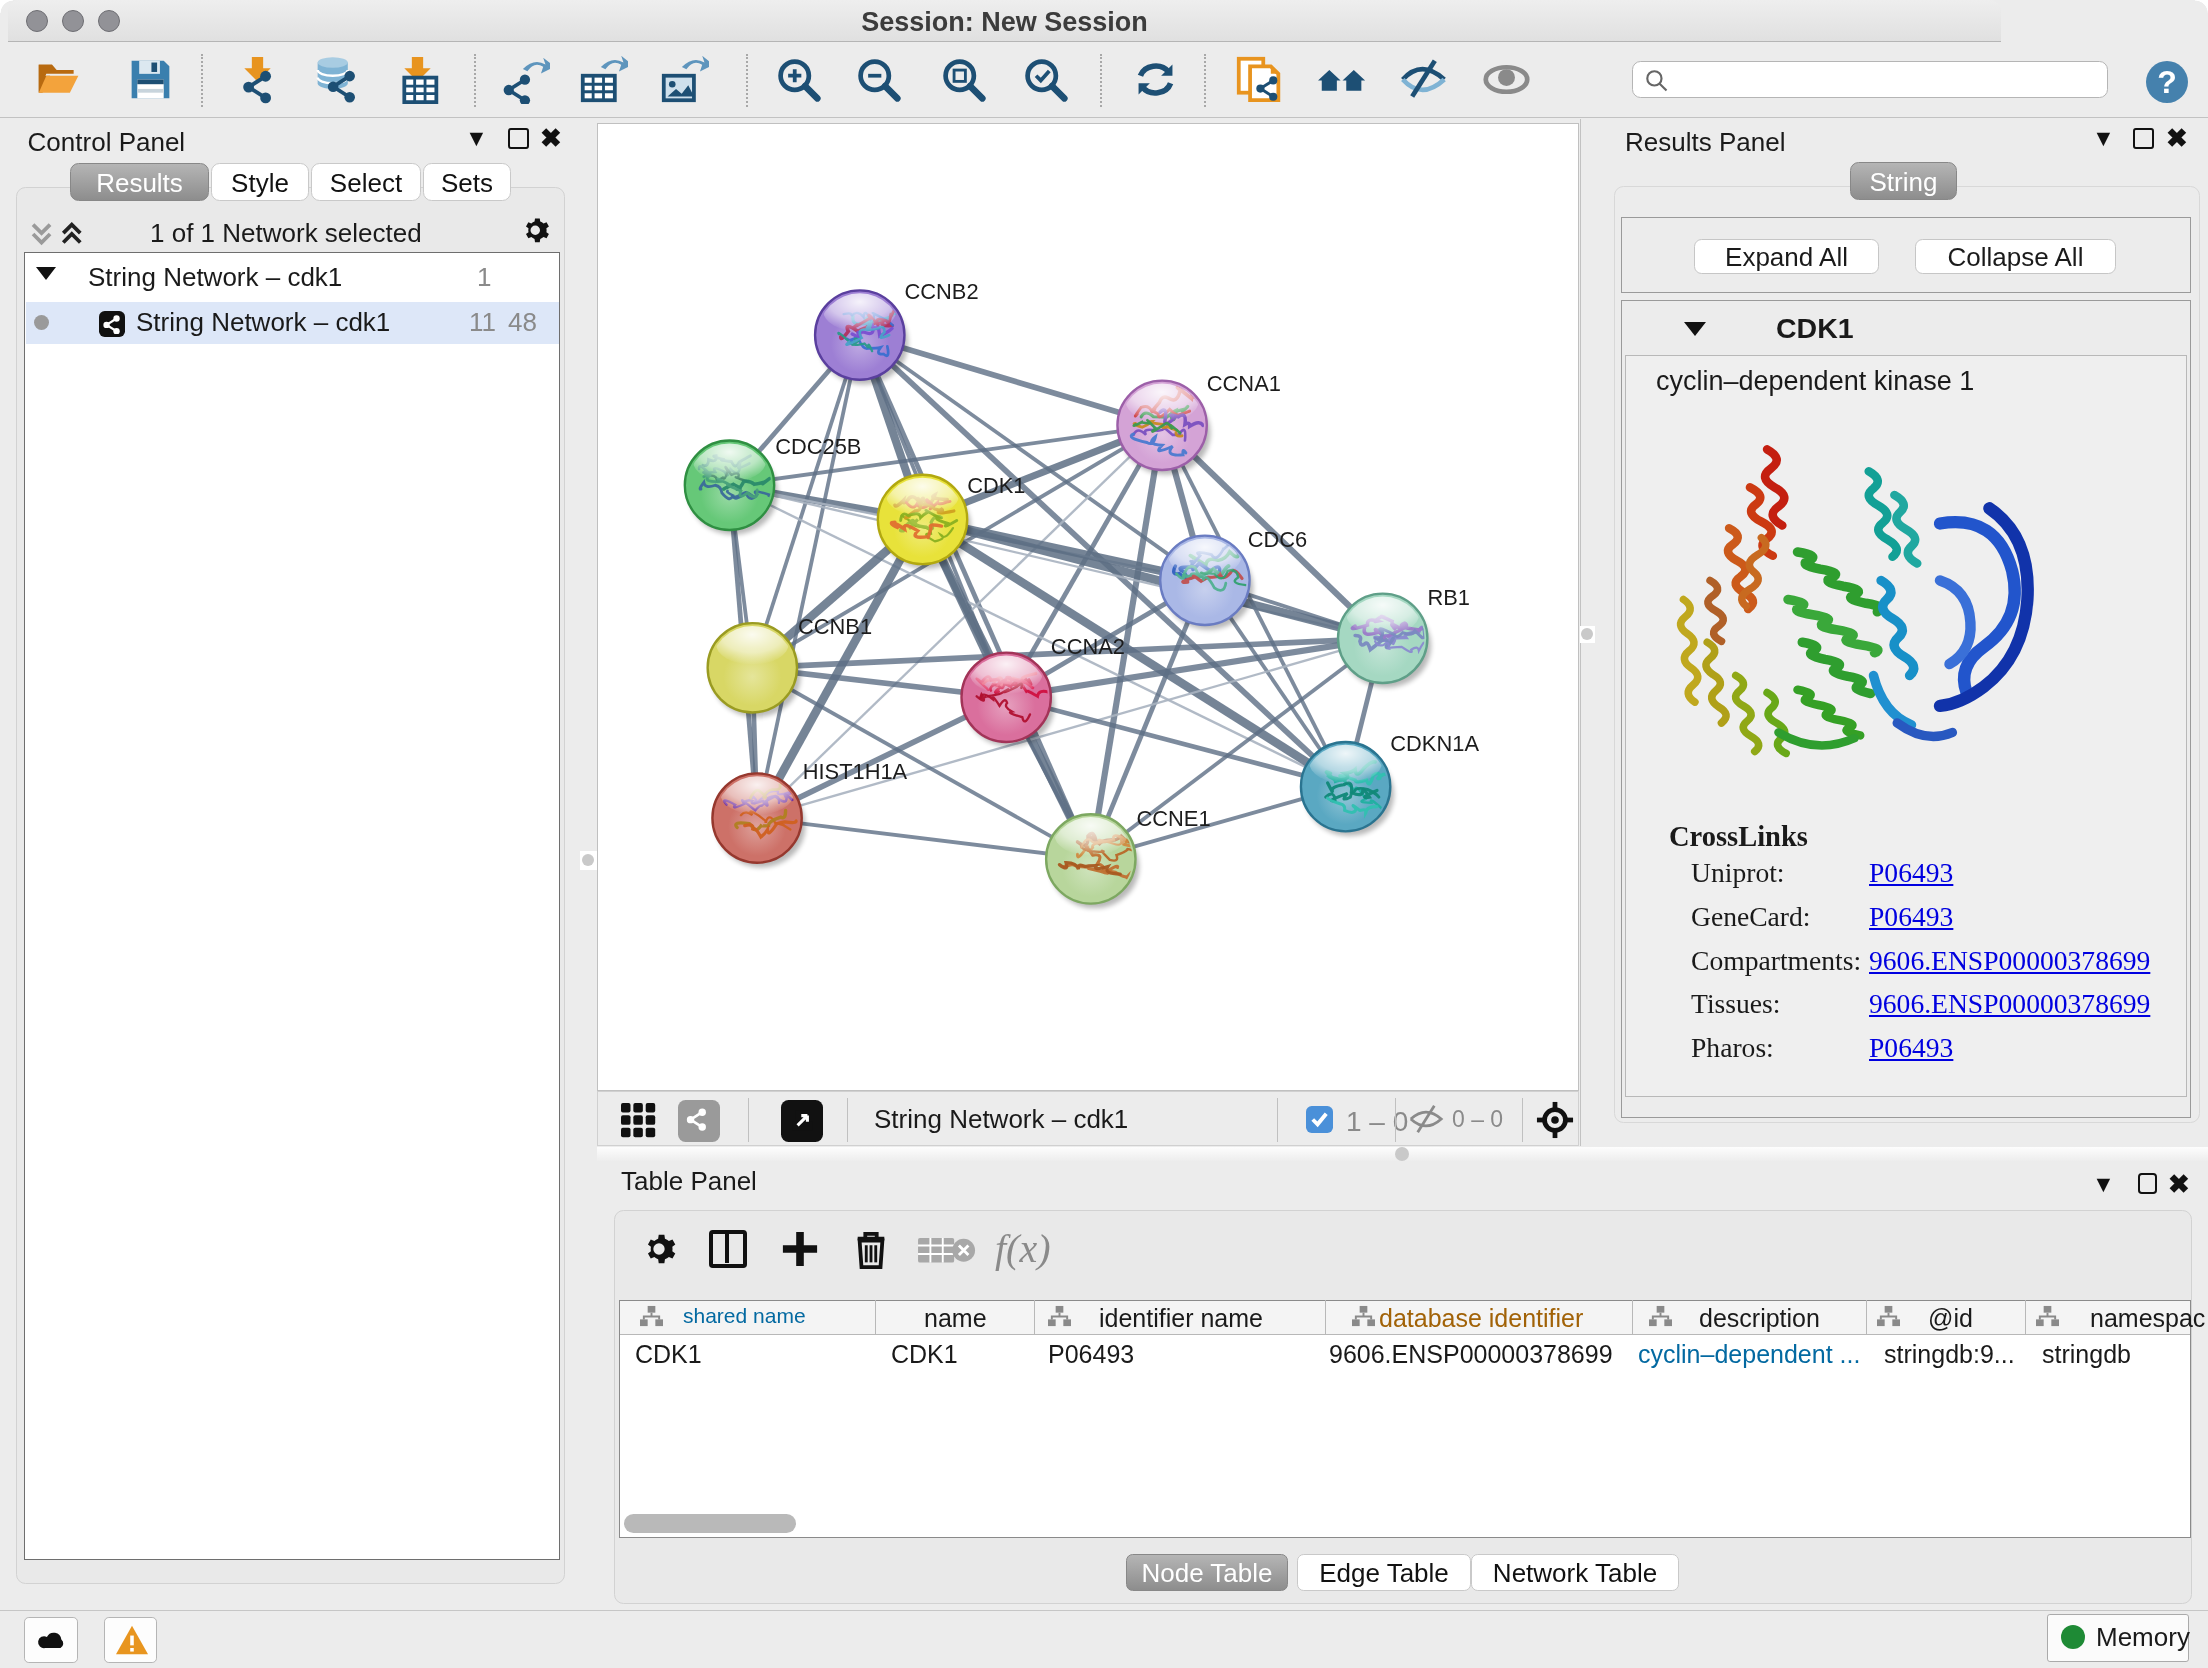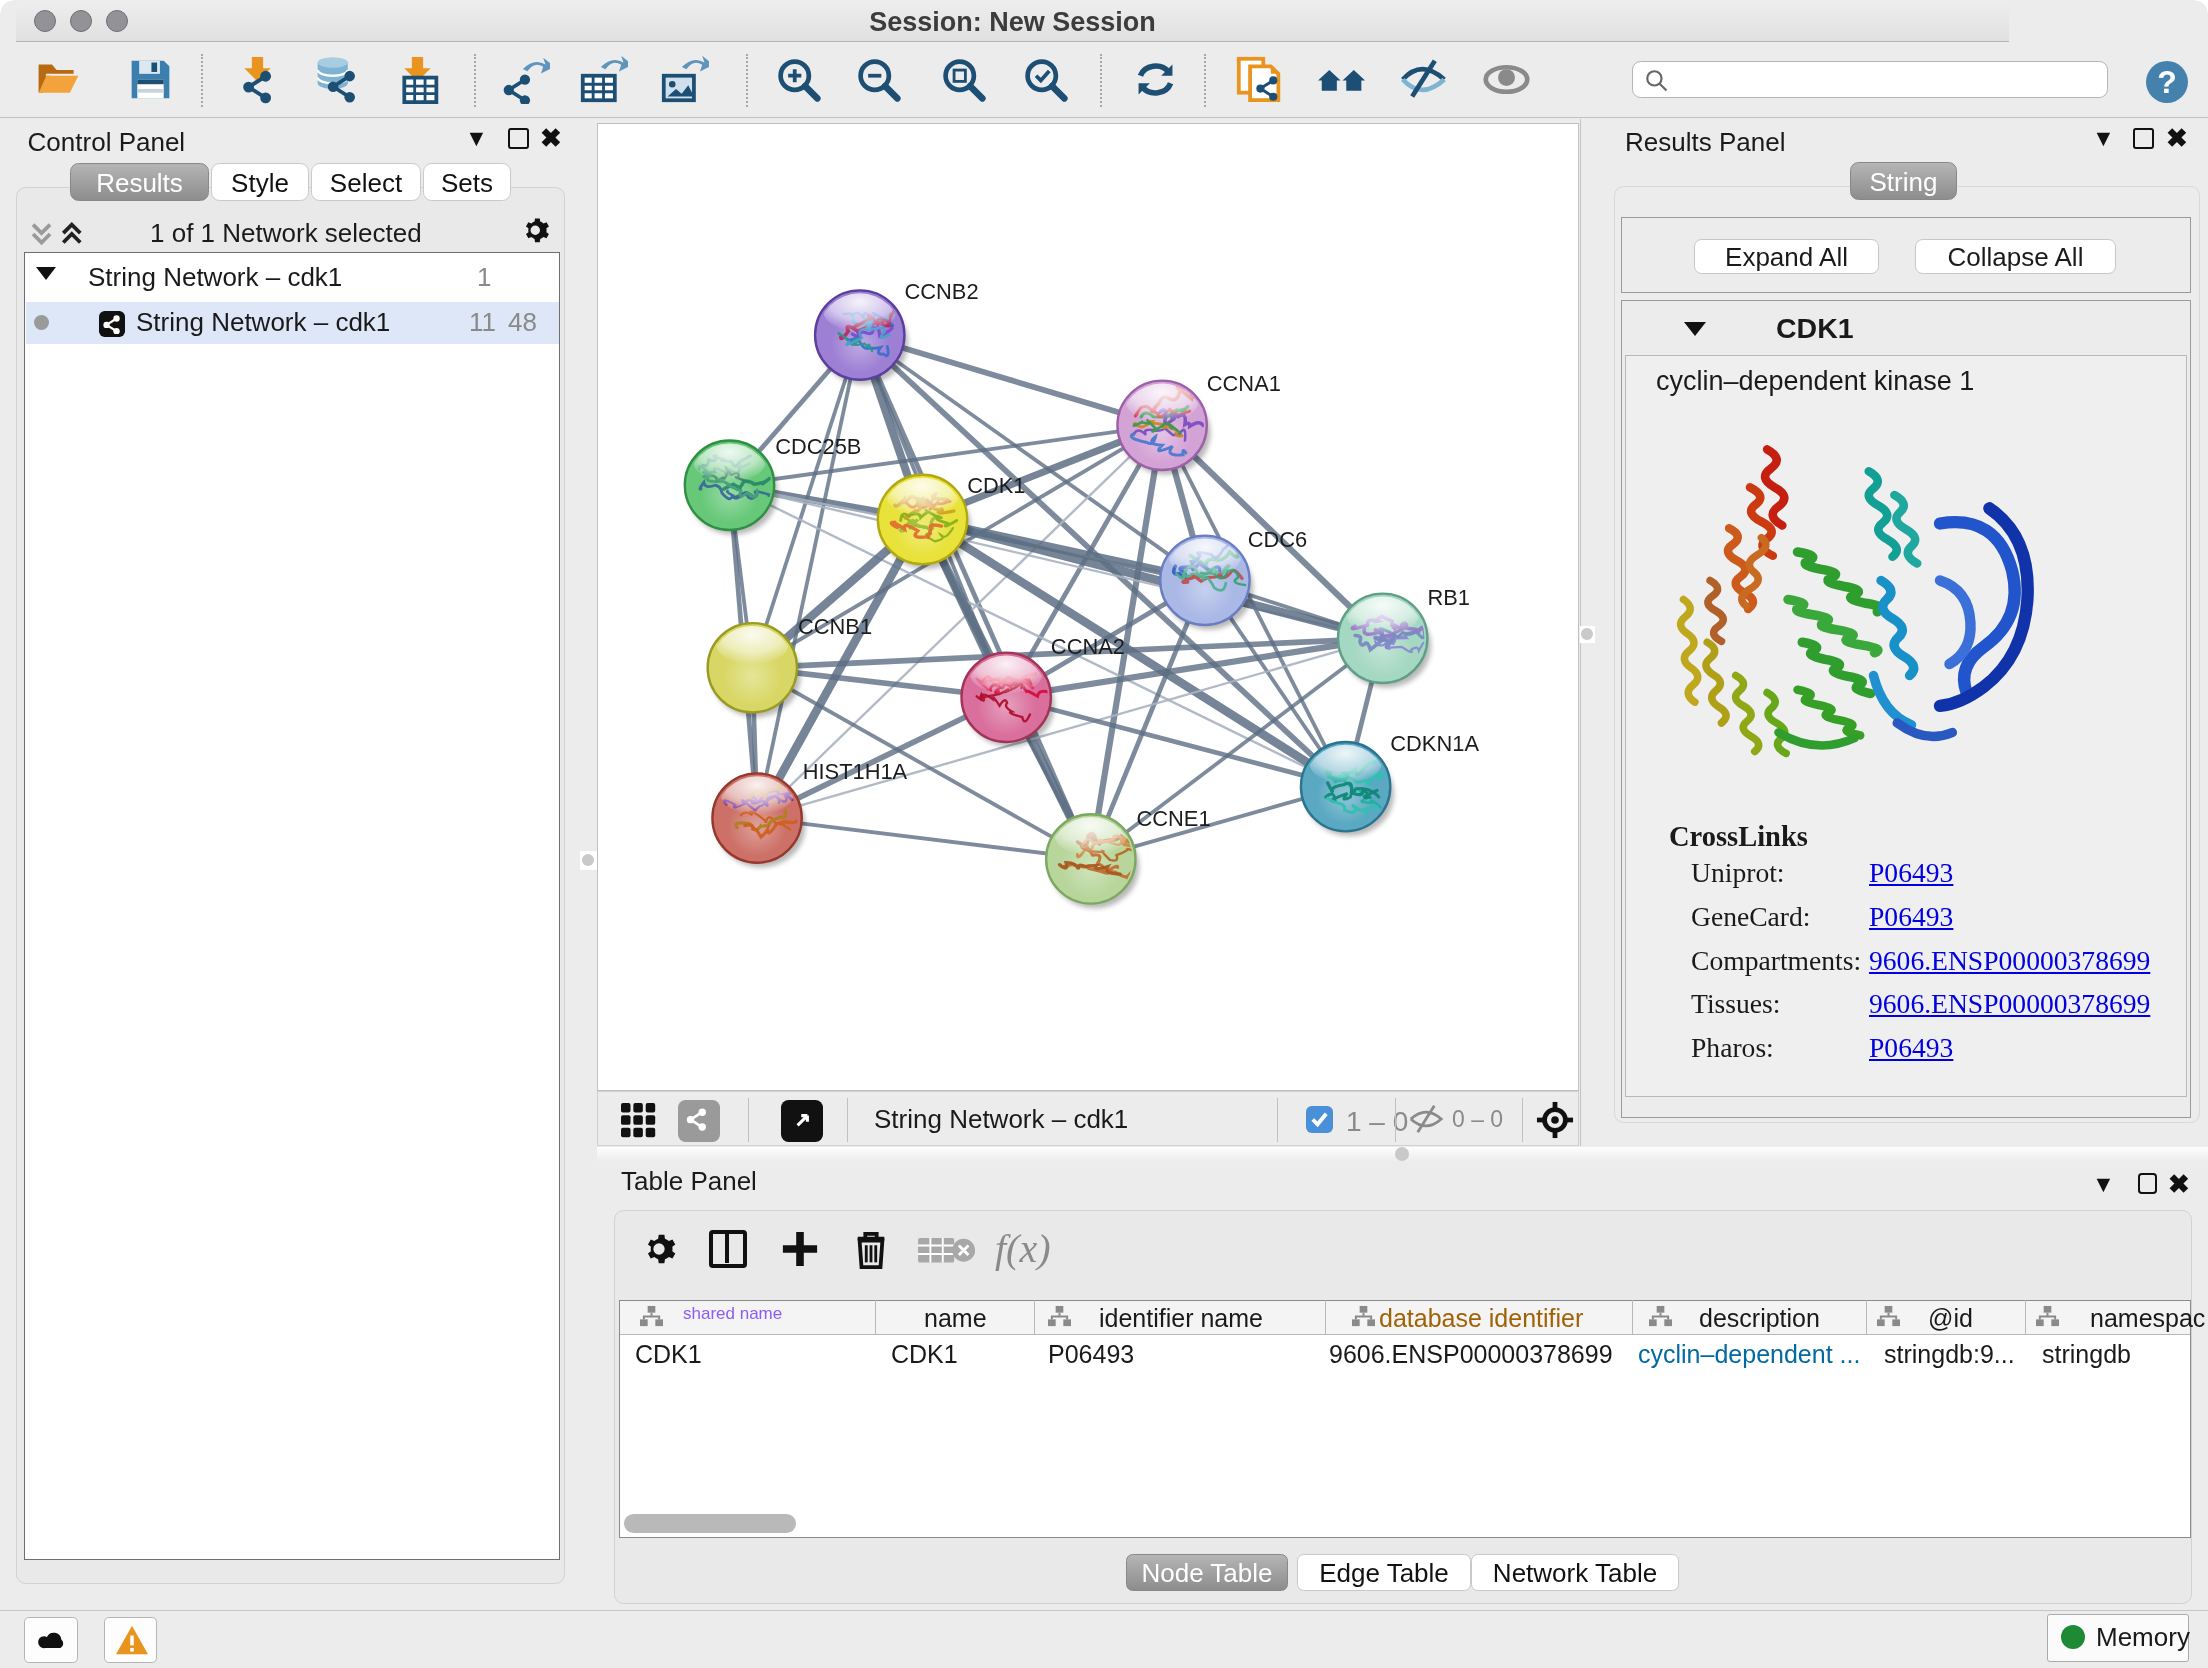--- a/index.html
+++ b/index.html
@@ -1,18 +1,18 @@
 <!DOCTYPE html>
 <html style="font-size:15px"><head><meta charset="utf-8"><style>
 * { margin:0; padding:0; box-sizing:border-box; }
 html,body { width:2208px; height:1668px; overflow:hidden; }
 body { font-family:"Liberation Sans",sans-serif; background:#ececec; position:relative;
        -webkit-font-smoothing:antialiased; color:#1a1a1a; }
 .abs { position:absolute; }
-.titlebar { position:absolute; left:16px; top:0; width:1993px; height:42px;
+.titlebar { position:absolute; left:8px; top:0; width:1993px; height:42px;
   background:linear-gradient(#eeeeee,#e0e0e0); border-bottom:1.9px solid #b5b5b5;
   border-radius:11.4px 11.4px 0 0; }
 .title { position:absolute; left:0; right:0; top:6.7px; text-align:center; font-size:27px;
   font-weight:bold; color:#3c3c3c; }
 .toolbar { position:absolute; left:0; top:43px; width:2208px; height:75px; background:#ececec;
   border-bottom:1.9px solid #c2c2c2; }
 .tsep { position:absolute; top:11.4px; height:53px; width:0;
   border-left:2.9px dotted #a8a8a8; }
 .searchbox { position:absolute; left:1632px; top:18px; width:476px; height:37px; background:#fff;
   border:1.9px solid #b5b5b5; border-radius:8.6px; }
@@ -735,21 +735,21 @@
 <div style="position:absolute;left:639px;top:1300px;width:25px;height:34px">
     <svg width="25" height="23" viewBox="0 0 26 24" style="position:absolute;top:4.8px">
       <g fill="#8a8a8a">
         <rect x="9" y="1" width="8" height="7"></rect>
         <rect x="1" y="15" width="8" height="7"></rect>
         <rect x="17" y="15" width="8" height="7"></rect>
       </g>
       <path d="M13 8v4M5 15v-3h16v3M5 12h16" stroke="#8a8a8a" stroke-width="2" fill="none"></path>
     </svg>
   </div>
-<div style="position:absolute;left:683px;top:1304px;font-size:17px;color:#8b5cf6">shared name</div>
+<div style="position:absolute;left:683px;top:1304px;font-size:21px;color:#0369a1">shared name</div>
 <div style="position:absolute;left:924px;top:1304px;font-size:25px;color:#1a1a1a">name</div>
 <div style="position:absolute;left:1047px;top:1300px;width:25px;height:34px">
     <svg width="25" height="23" viewBox="0 0 26 24" style="position:absolute;top:4.8px">
       <g fill="#8a8a8a">
         <rect x="9" y="1" width="8" height="7"></rect>
         <rect x="1" y="15" width="8" height="7"></rect>
         <rect x="17" y="15" width="8" height="7"></rect>
       </g>
       <path d="M13 8v4M5 15v-3h16v3M5 12h16" stroke="#8a8a8a" stroke-width="2" fill="none"></path>
     </svg>

